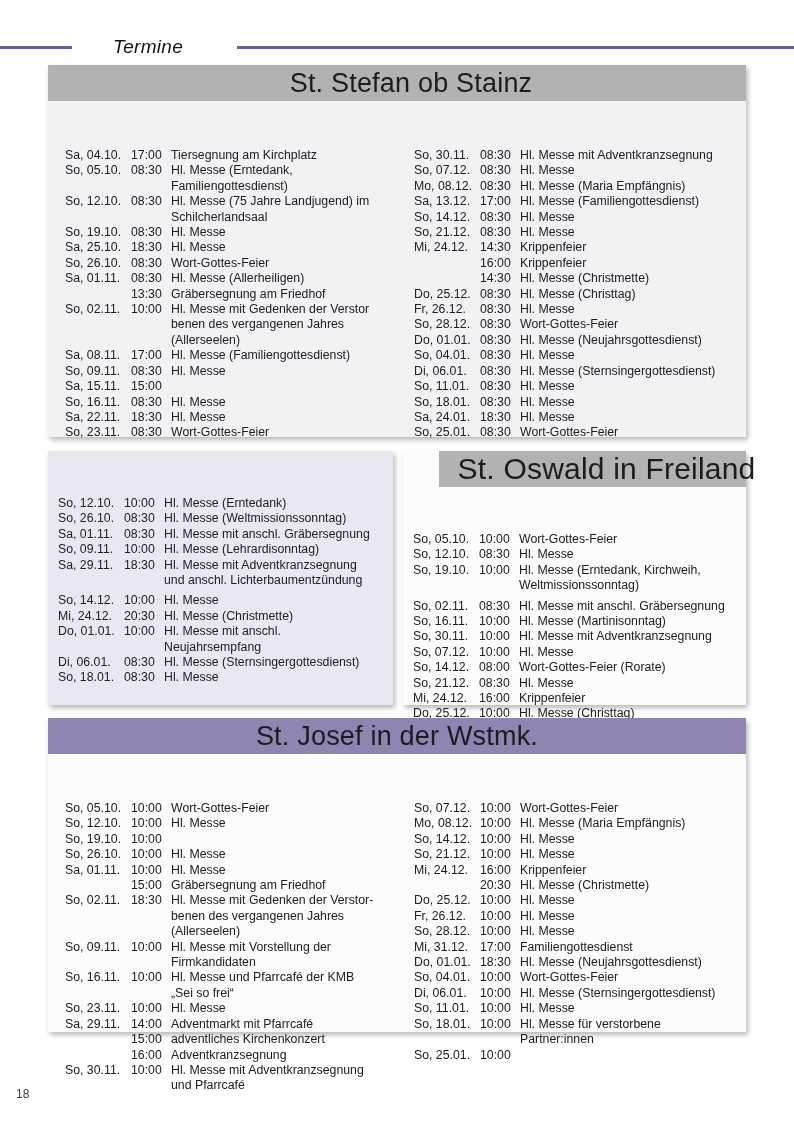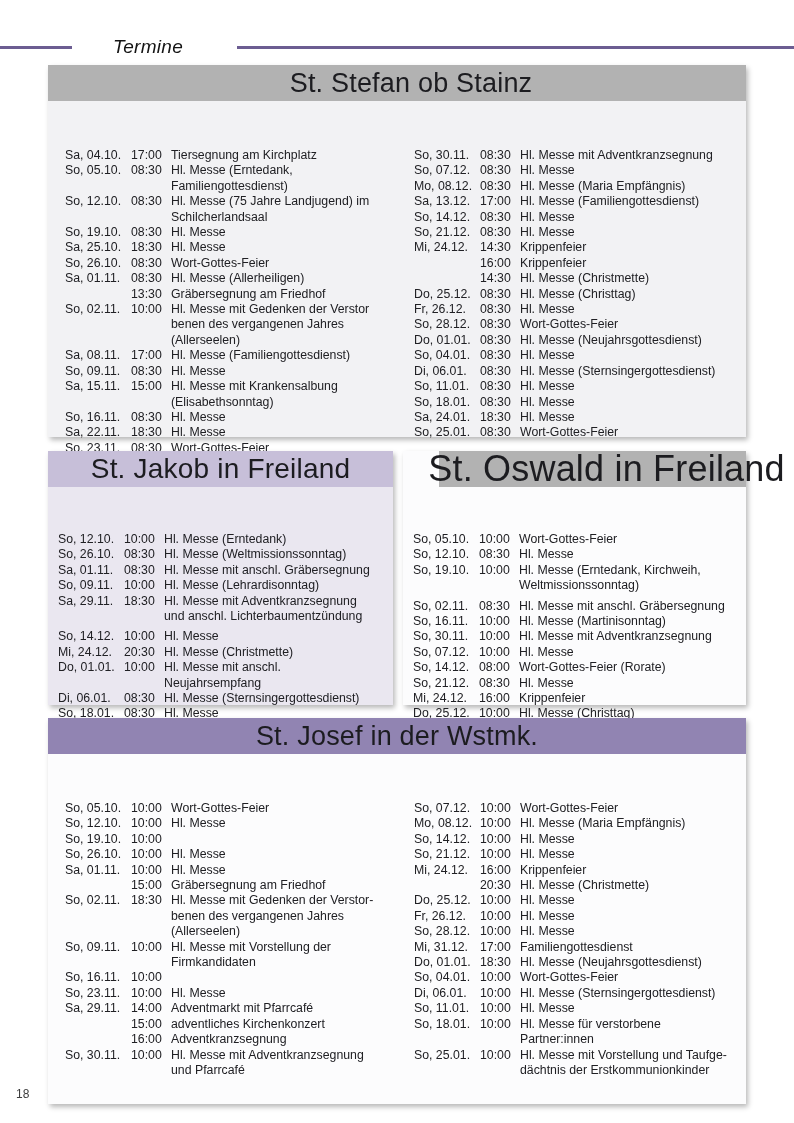--- a/index.html
+++ b/index.html
@@ -28,25 +28,25 @@
   }
   .bar {
     height: 36px;
     display: flex; align-items: center; justify-content: center;
     font-size: 27px; color: #1c1c20; letter-spacing: 0.2px;
     white-space: nowrap;
   }
   #sec-stefan { left: 48px; top: 65px;  width: 698px; height: 372px; background: var(--stefan-body, #f2f2f4); }
   #sec-jakob  { left: 48px; top: 451px; width: 345px; height: 254px; background: var(--lavender-body, #eae7f0); }
   #sec-oswald { left: 403px; top: 451px; width: 343px; height: 254px; background: var(--white-body, #fcfcfd); }
-  #sec-josef  { left: 48px; top: 718px; width: 698px; height: 386px; background: var(--white-body, #fcfcfd); }
+  #sec-josef  { left: 48px; top: 718px; width: 698px; height: 314px; background: var(--white-body, #fcfcfd); }
 
   #sec-stefan .bar, #sec-oswald .bar { background: var(--gray-header, #b2b2b2); padding-left: 28px; }
   #sec-jakob .bar  { background: var(--lavender-header, #c7bfd9); font-size: 28px; }
-  #sec-oswald .bar { font-size: 36px; margin-left: 36px; }
+  #sec-oswald .bar { font-size: 30px; margin-left: 36px; }
   #sec-josef .bar  { background: var(--purple-header, #9184b2); }
 
   
   .cols { display: flex; margin-top: 41px; }
   .col { width: 349px; box-sizing: border-box; padding: 6px 0 0 17px; }
   .single .col { width: 100%; padding-left: 10px; padding-top: 4px; }
   .row { display: flex; align-items: flex-start; font-size: 12.3px; line-height: 15.4px; }
   .row.gap { margin-top: 5px; }
   .date { width: 66px; flex: none; }
   .time { width: 40px; flex: none; }
@@ -119,21 +119,20 @@
           <span class="desc">Hl. Messe (Familiengottesdienst)</span>
         </div>
         <div class="row">
           <span class="date">So, 09.11.</span>
           <span class="time">08:30</span>
           <span class="desc">Hl. Messe</span>
         </div>
         <div class="row">
           <span class="date">Sa, 15.11.</span>
           <span class="time">15:00</span>
-          <span class="desc">Hl. Messe mit Krankensalbung<br>(Elisabethsonntag)</span>
         </div>
         <div class="row">
           <span class="date">So, 16.11.</span>
           <span class="time">08:30</span>
           <span class="desc">Hl. Messe</span>
         </div>
         <div class="row">
           <span class="date">Sa, 22.11.</span>
           <span class="time">18:30</span>
           <span class="desc">Hl. Messe</span>
@@ -238,21 +237,20 @@
         <div class="row">
           <span class="date">So, 25.01.</span>
           <span class="time">08:30</span>
           <span class="desc">Wort-Gottes-Feier</span>
         </div>
       </div>
   </div>
 </div>
 
 <div class="section single" id="sec-jakob">
-  <div class="bar">St. Jakob in Freiland</div>
   <div class="cols">
     <div class="col">
         <div class="row">
           <span class="date">So, 12.10.</span>
           <span class="time">10:00</span>
           <span class="desc">Hl. Messe (Erntedank)</span>
         </div>
         <div class="row">
           <span class="date">So, 26.10.</span>
           <span class="time">08:30</span>
@@ -414,20 +412,21 @@
           <span class="desc">Hl. Messe mit Gedenken der Verstor-<br>benen des vergangenen Jahres<br>(Allerseelen)</span>
         </div>
         <div class="row">
           <span class="date">So, 09.11.</span>
           <span class="time">10:00</span>
           <span class="desc">Hl. Messe mit Vorstellung der<br>Firmkandidaten</span>
         </div>
         <div class="row">
           <span class="date">So, 16.11.</span>
           <span class="time">10:00</span>
+          <span class="desc">Hl. Messe und Pfarrcafé der KMB<br>„Sei so frei“</span>
         </div>
         <div class="row">
           <span class="date">So, 23.11.</span>
           <span class="time">10:00</span>
           <span class="desc">Hl. Messe</span>
         </div>
         <div class="row">
           <span class="date">Sa, 29.11.</span>
           <span class="time">14:00</span>
           <span class="desc">Adventmarkt mit Pfarrcafé</span>
@@ -520,19 +519,18 @@
           <span class="desc">Hl. Messe</span>
         </div>
         <div class="row">
           <span class="date">So, 18.01.</span>
           <span class="time">10:00</span>
           <span class="desc">Hl. Messe für verstorbene<br>Partner:innen</span>
         </div>
         <div class="row">
           <span class="date">So, 25.01.</span>
           <span class="time">10:00</span>
-          <span class="desc">Hl. Messe mit Vorstellung und Taufge-<br>dächtnis der Erstkommunionkinder</span>
         </div>
       </div>
   </div>
 </div>
 
 <div class="page-number">18</div>
 
 </body></html>

